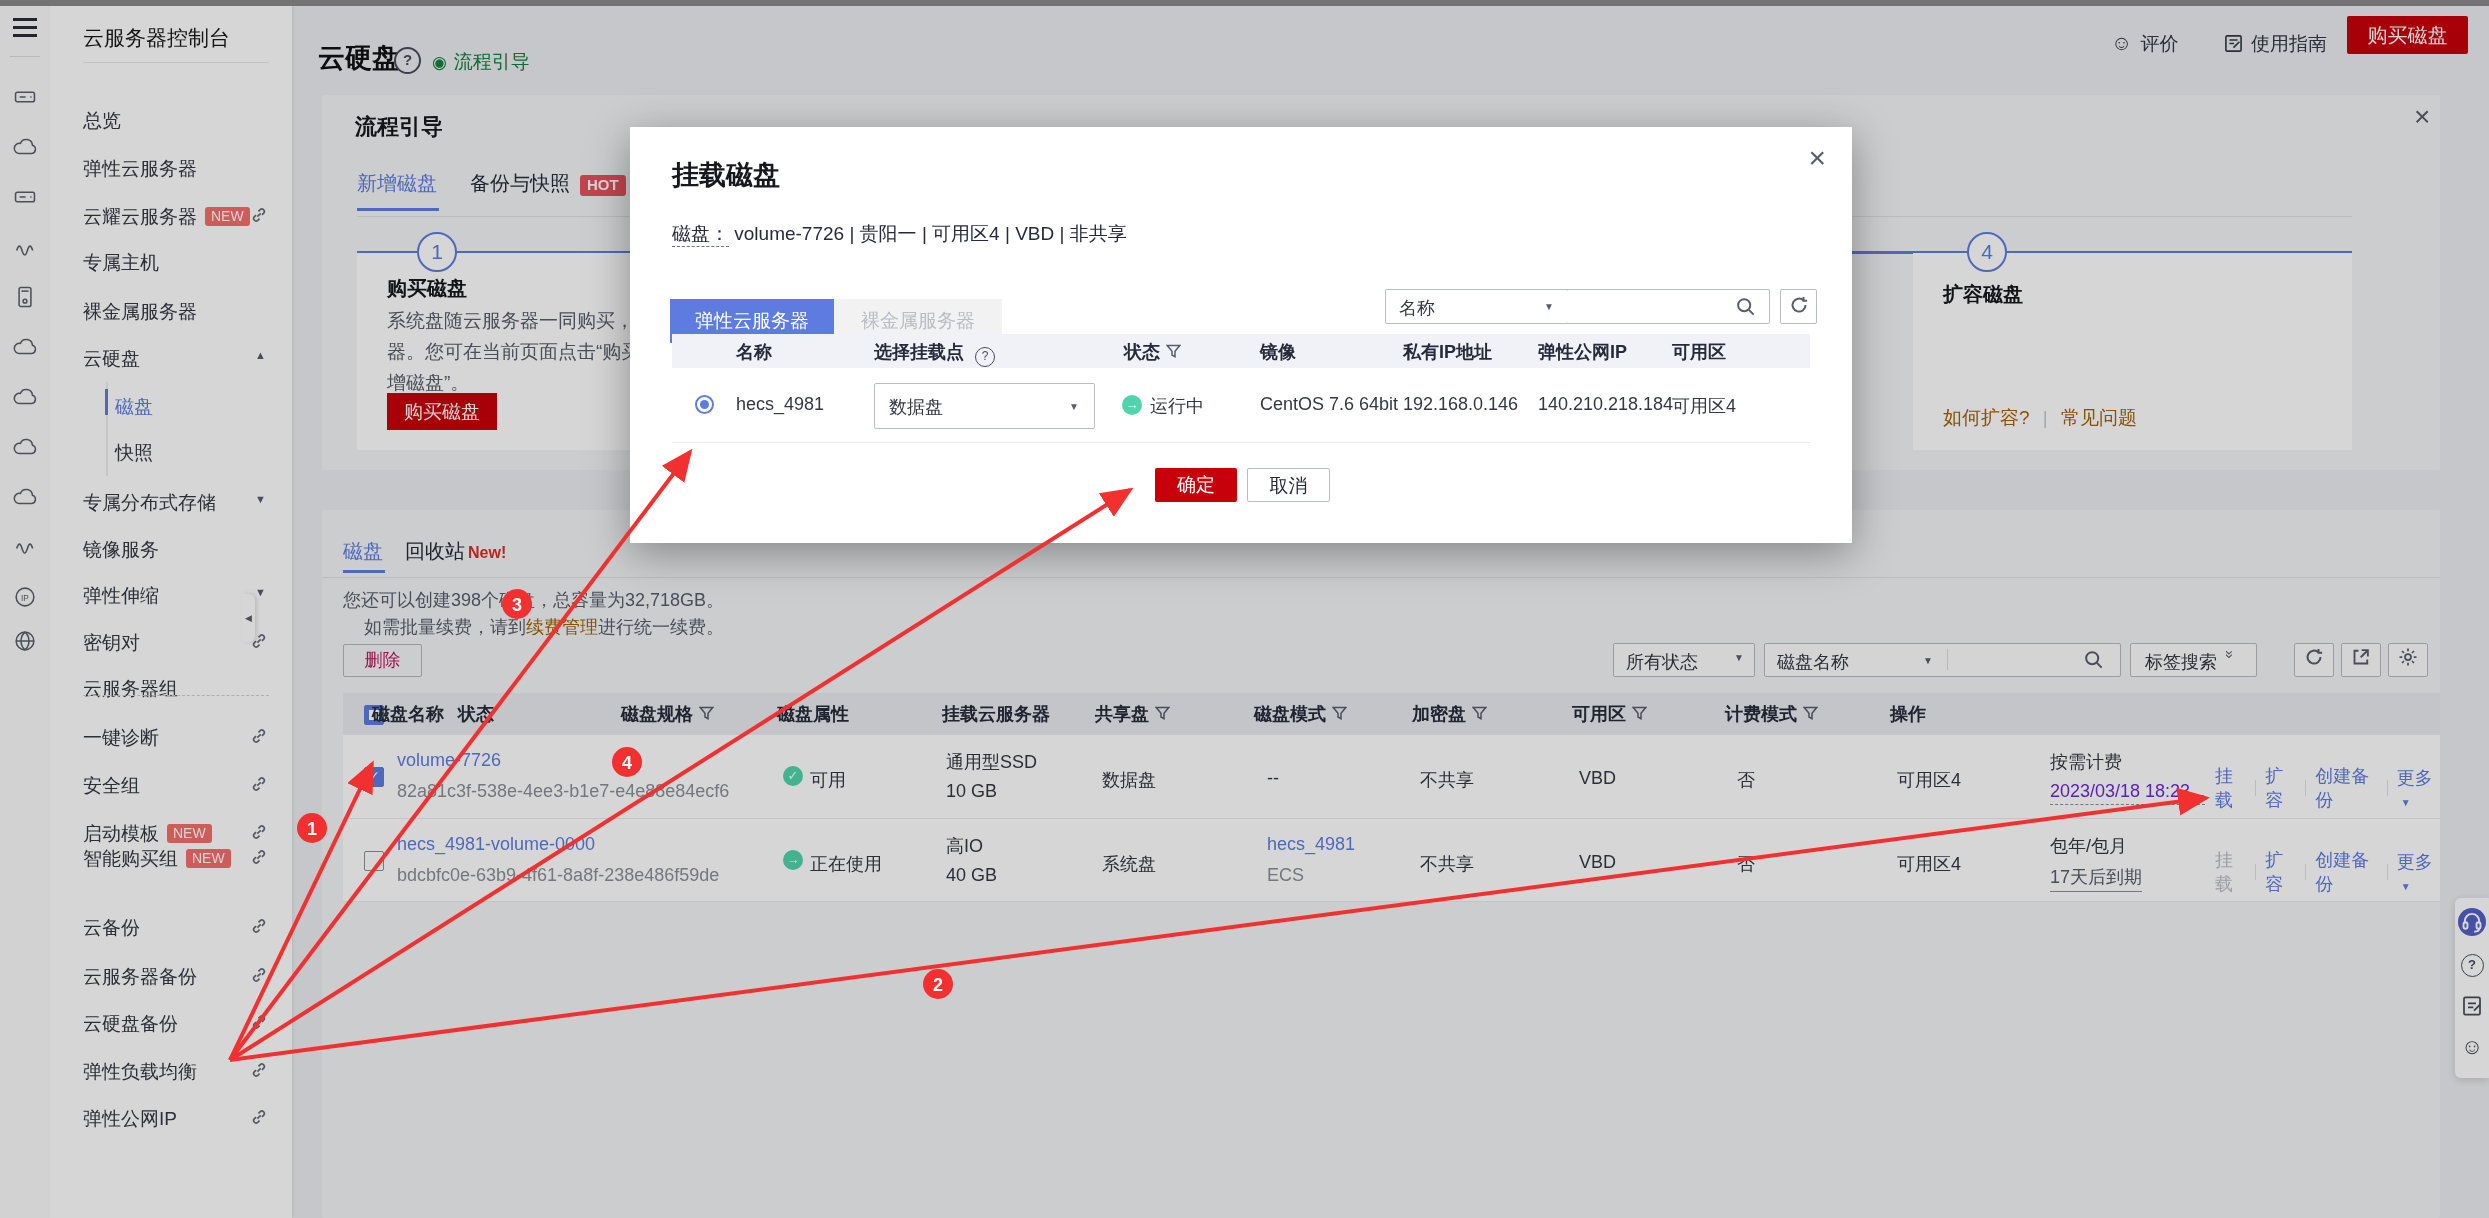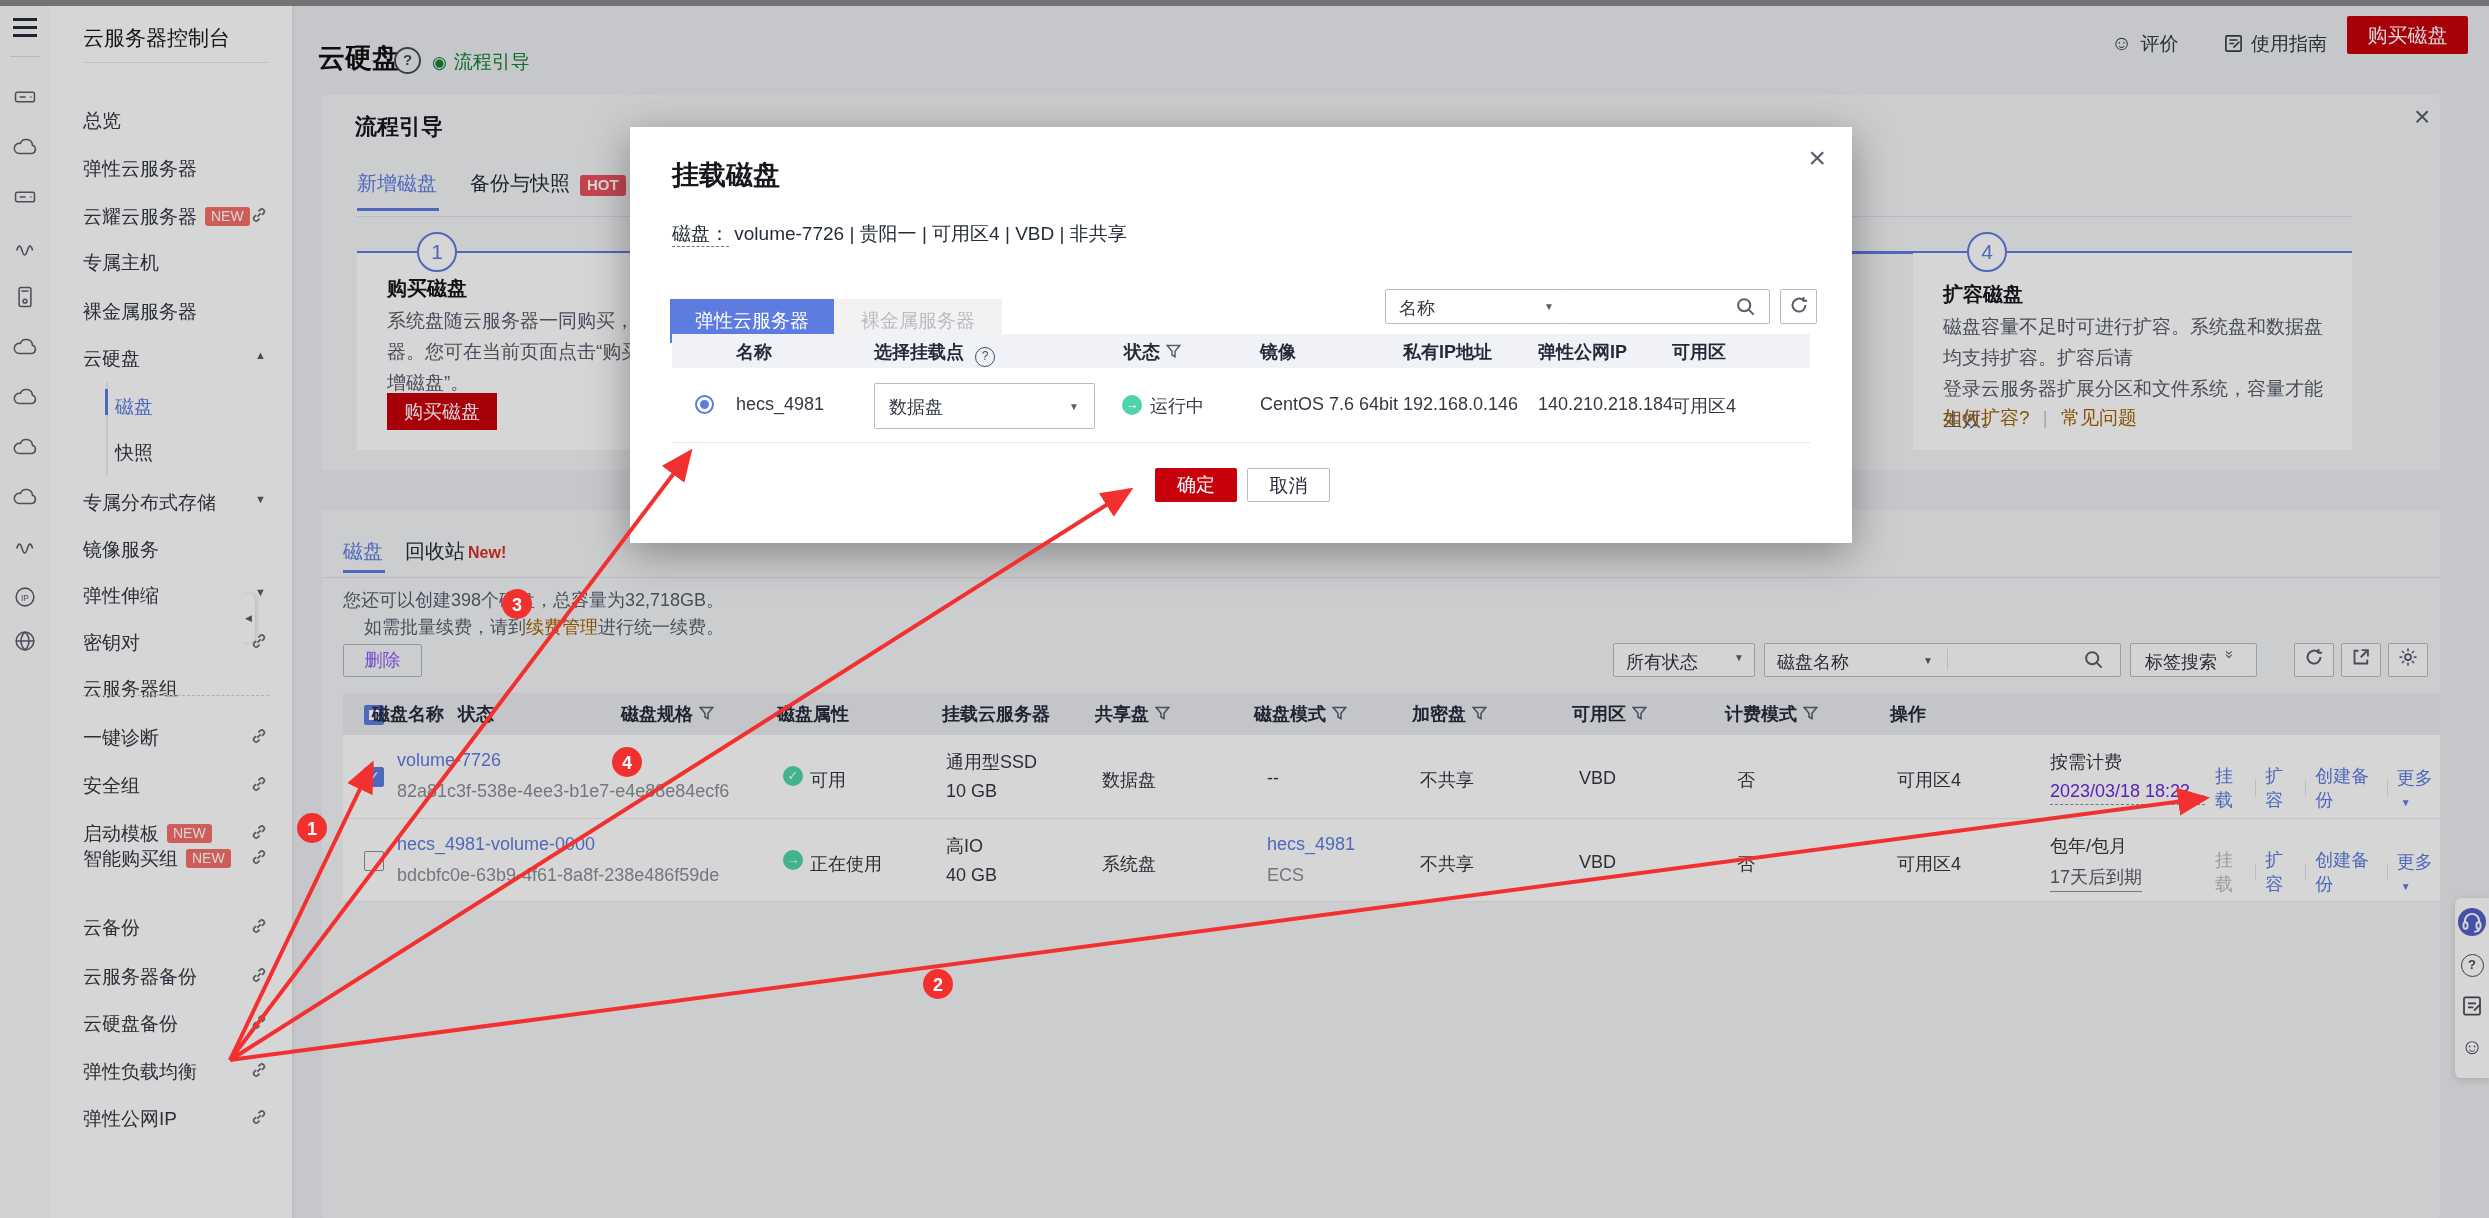--- a/index.html
+++ b/index.html
@@ -42,21 +42,21 @@
   .stepCircle{position:absolute;width:36px;height:36px;background:#fff;border:2px solid #5e7ce0;border-radius:50%;
       color:#5e7ce0;font-size:21px;text-align:center;line-height:36px;}
   .stepCard{position:absolute;background:#ffffff;}
   .cardTitle{font-size:20px;font-weight:bold;color:#16181d;}
   .cardText{font-size:19px;color:#575d6c;line-height:31px;white-space:nowrap;overflow:hidden;}
   .blueLink{color:#a16207;cursor:pointer;}
   
   .dp-tab{font-size:20px;cursor:pointer;}
   .newTxt{color:#d93026;font-weight:bold;font-size:16px;margin-left:3px;}
   .grayTxt{font-size:18px;color:#575d6c;}
-  .btn-ghost{border:1px solid #b3b7c0;border-radius:2px;background:transparent;font-size:18px;color:#8b5cf6;text-align:center;cursor:pointer;}
+  .btn-ghost{border:1px solid #b3b7c0;border-radius:2px;background:transparent;font-size:18px;color:#be185d;text-align:center;cursor:pointer;}
   .selBox{border:1px solid #b8bcc4;border-radius:2px;background:#fdfdfe;font-size:18px;color:#333843;}
   .selBox .car{position:absolute;right:10px;top:8px;font-size:10px;color:#575d6c;}
   .sqBtn{position:absolute;width:38px;height:32px;border:1px solid #b8bcc4;border-radius:2px;background:#fdfdfe;text-align:center;line-height:36px;cursor:pointer;}
   .thead{position:absolute;background:#e9ebf0;}
   .th{position:absolute;font-size:18px;font-weight:bold;color:#252b3a;white-space:nowrap;}
   .funnel{display:inline-block;margin-left:6px;vertical-align:-1px;}
   .rowsBg{position:absolute;background:#ffffff;}
   .cell{position:absolute;font-size:18px;color:#333843;white-space:nowrap;}
   .cellLink{color:#5e7ce0;cursor:pointer;}
   .cellGray{color:#8a8e99;}
@@ -320,24 +320,20 @@
         <div class="cardText abs" style="left:30px;top:52px;width:440px;">
           <div>系统盘随云服务器一同购买，数据盘可</div>
           <div>器。您可在当前页面点击“购买磁盘”，</div>
           <div>增磁盘”。</div>
         </div>
         <div class="redbtn abs" style="left:30px;top:140px;width:110px;height:37px;line-height:37px;font-size:19px;">购买磁盘</div>
       </div>
 
       <div class="stepCard" style="left:1591px;top:158px;width:439px;height:197px;">
         <div class="cardTitle abs" style="left:30px;top:28px;">扩容磁盘</div>
-        <div class="cardText abs" style="left:30px;top:58px;width:395px;white-space:normal;">
-          <div>磁盘容量不足时可进行扩容。系统盘和数据盘均支持扩容。扩容后请</div>
-          <div>登录云服务器扩展分区和文件系统，容量才能生效。</div>
-        </div>
         <div class="abs" style="left:30px;top:152px;font-size:19px;">
           <span class="blueLink">如何扩容?</span>
           <span style="color:#c5c9d4;margin:0 8px;">|</span>
           <span class="blueLink">常见问题</span>
         </div>
       </div>
 
       <div class="stepCircle" style="left:95px;top:137px;">1</div>
       <div class="stepCircle" style="left:1645px;top:137px;">4</div>
     </div>

